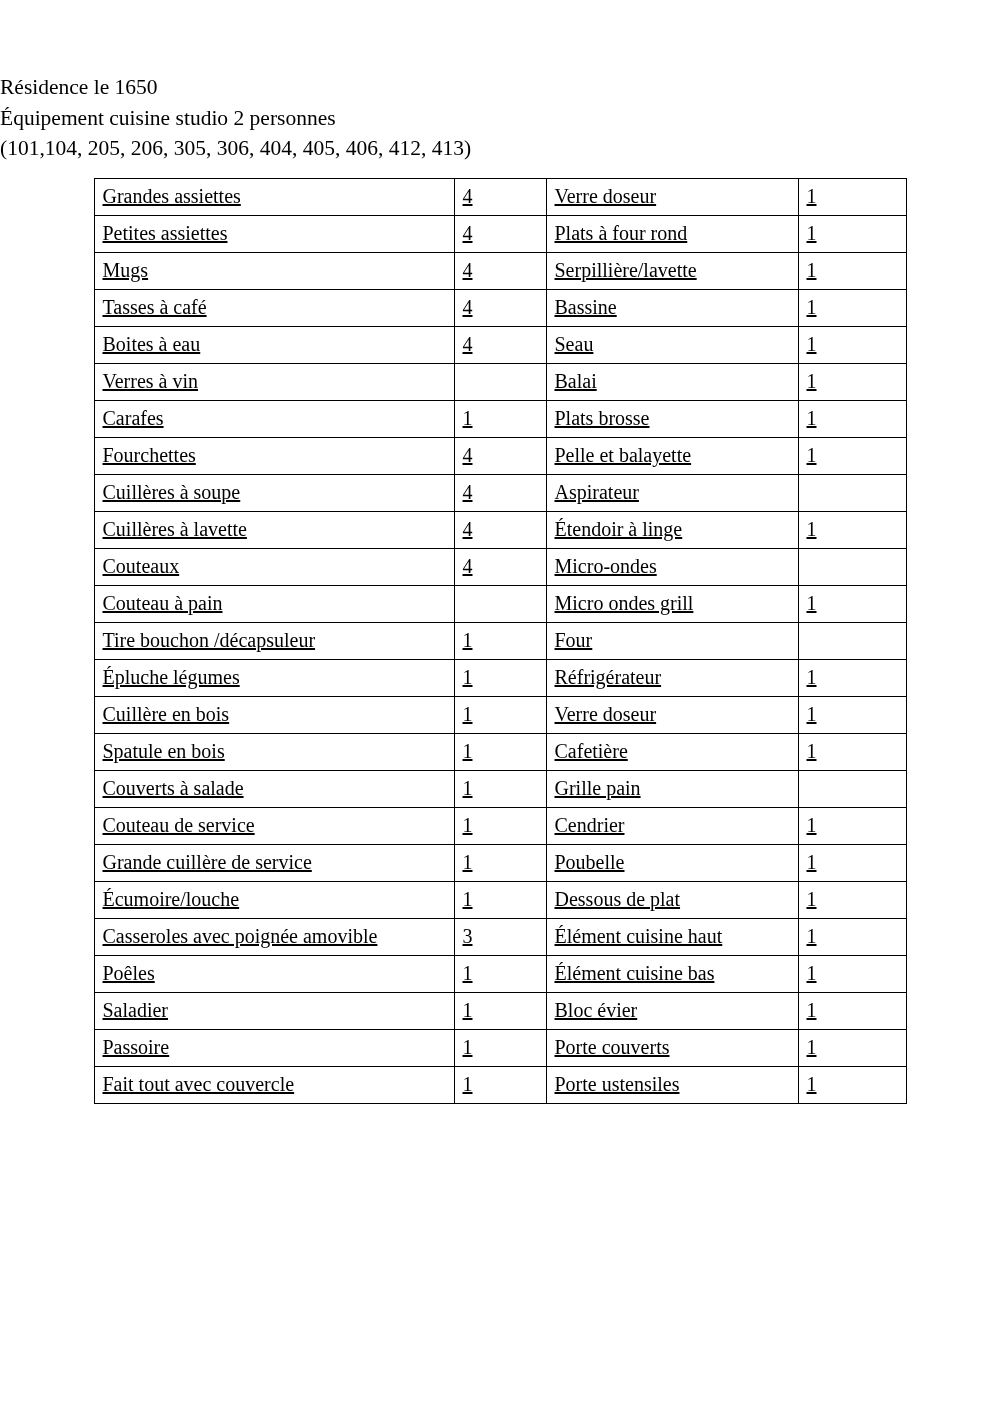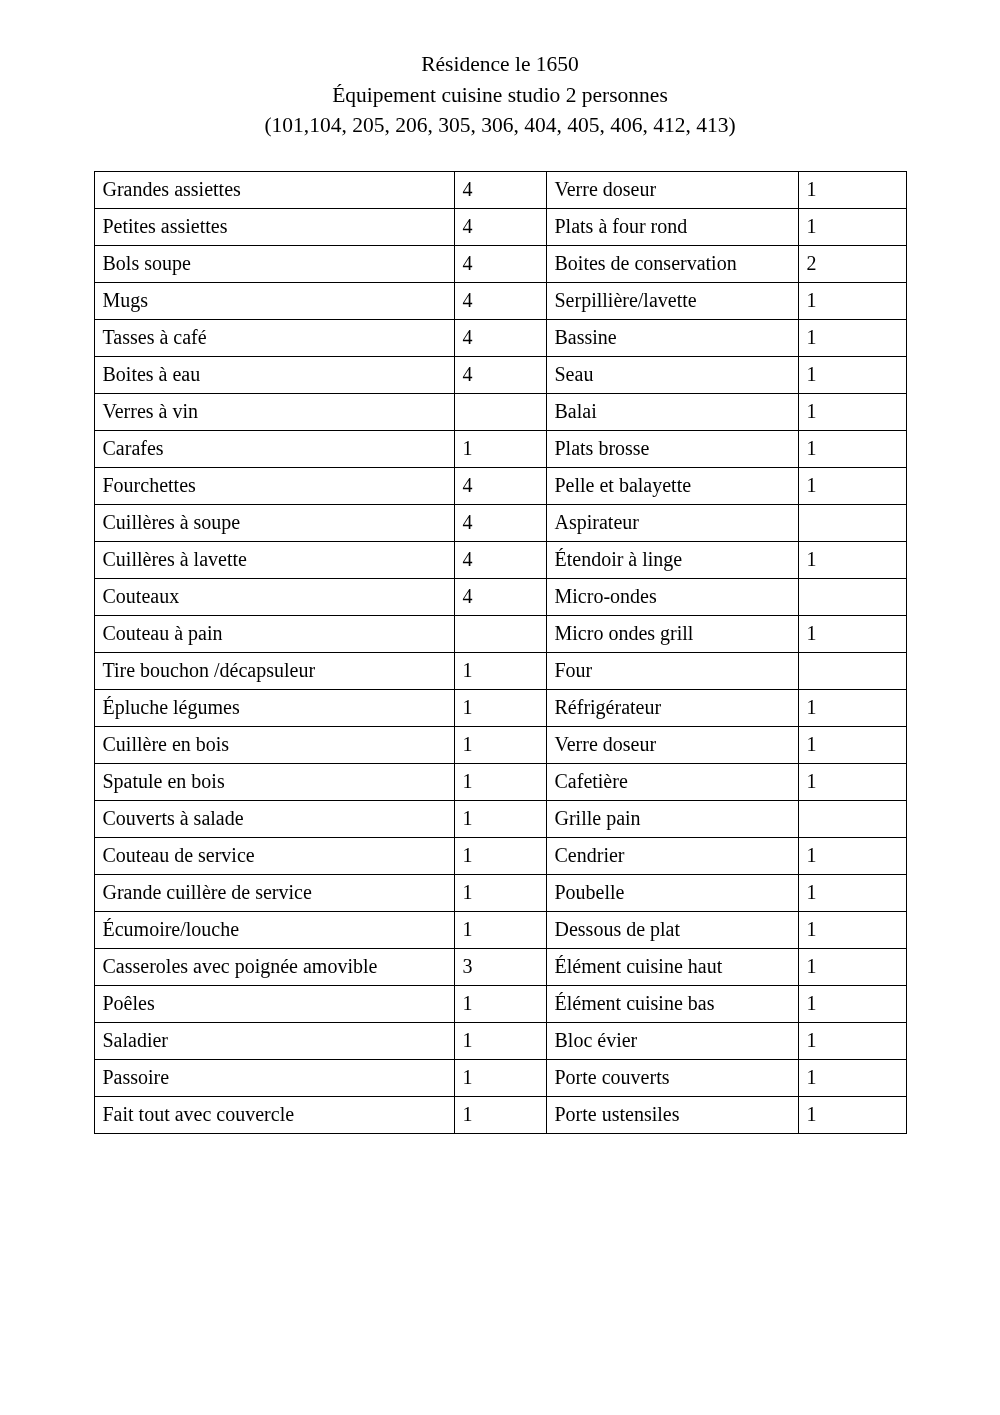--- a/index.html
+++ b/index.html
@@ -15,36 +15,36 @@
     position: relative;
   }
   .page {
     width: 1000px;
     height: 1415px;
     box-sizing: border-box;
     padding: 0;
     position: relative;
   }
   .title-block {
-    text-align: center;
     margin: 0;
-    padding-top: 49px;
+    padding-top: 72px;
     line-height: 1.42;
   }
   .title-line {
     font-size: 21.5px;
     font-family: "Liberation Serif", serif;
     color: #000;
     white-space: pre;
   }
   table.equip {
     border-collapse: collapse;
-    margin: 30px auto 0 auto;
+    margin: 14px auto 0 auto;
     width: 812px;
     table-layout: fixed;
+    text-decoration: underline;
   }
   table.equip td {
     border: 1px solid #000000;
     font-size: 20px;
     font-family: "Liberation Serif", serif;
     padding: 6px 0 6px 8px;
     height: 24px;
     vertical-align: middle;
     line-height: 1.15;
     overflow: hidden;
@@ -80,26 +80,20 @@
           <td>Verre doseur</td>
           <td>1</td>
         </tr>
         <tr>
           <td>Petites assiettes</td>
           <td>4</td>
           <td>Plats à four rond</td>
           <td>1</td>
         </tr>
         <tr>
-          <td>Bols soupe</td>
-          <td>4</td>
-          <td>Boites de conservation</td>
-          <td>2</td>
-        </tr>
-        <tr>
           <td>Mugs</td>
           <td>4</td>
           <td>Serpillière/lavette</td>
           <td>1</td>
         </tr>
         <tr>
           <td>Tasses à café</td>
           <td>4</td>
           <td>Bassine</td>
           <td>1</td>

